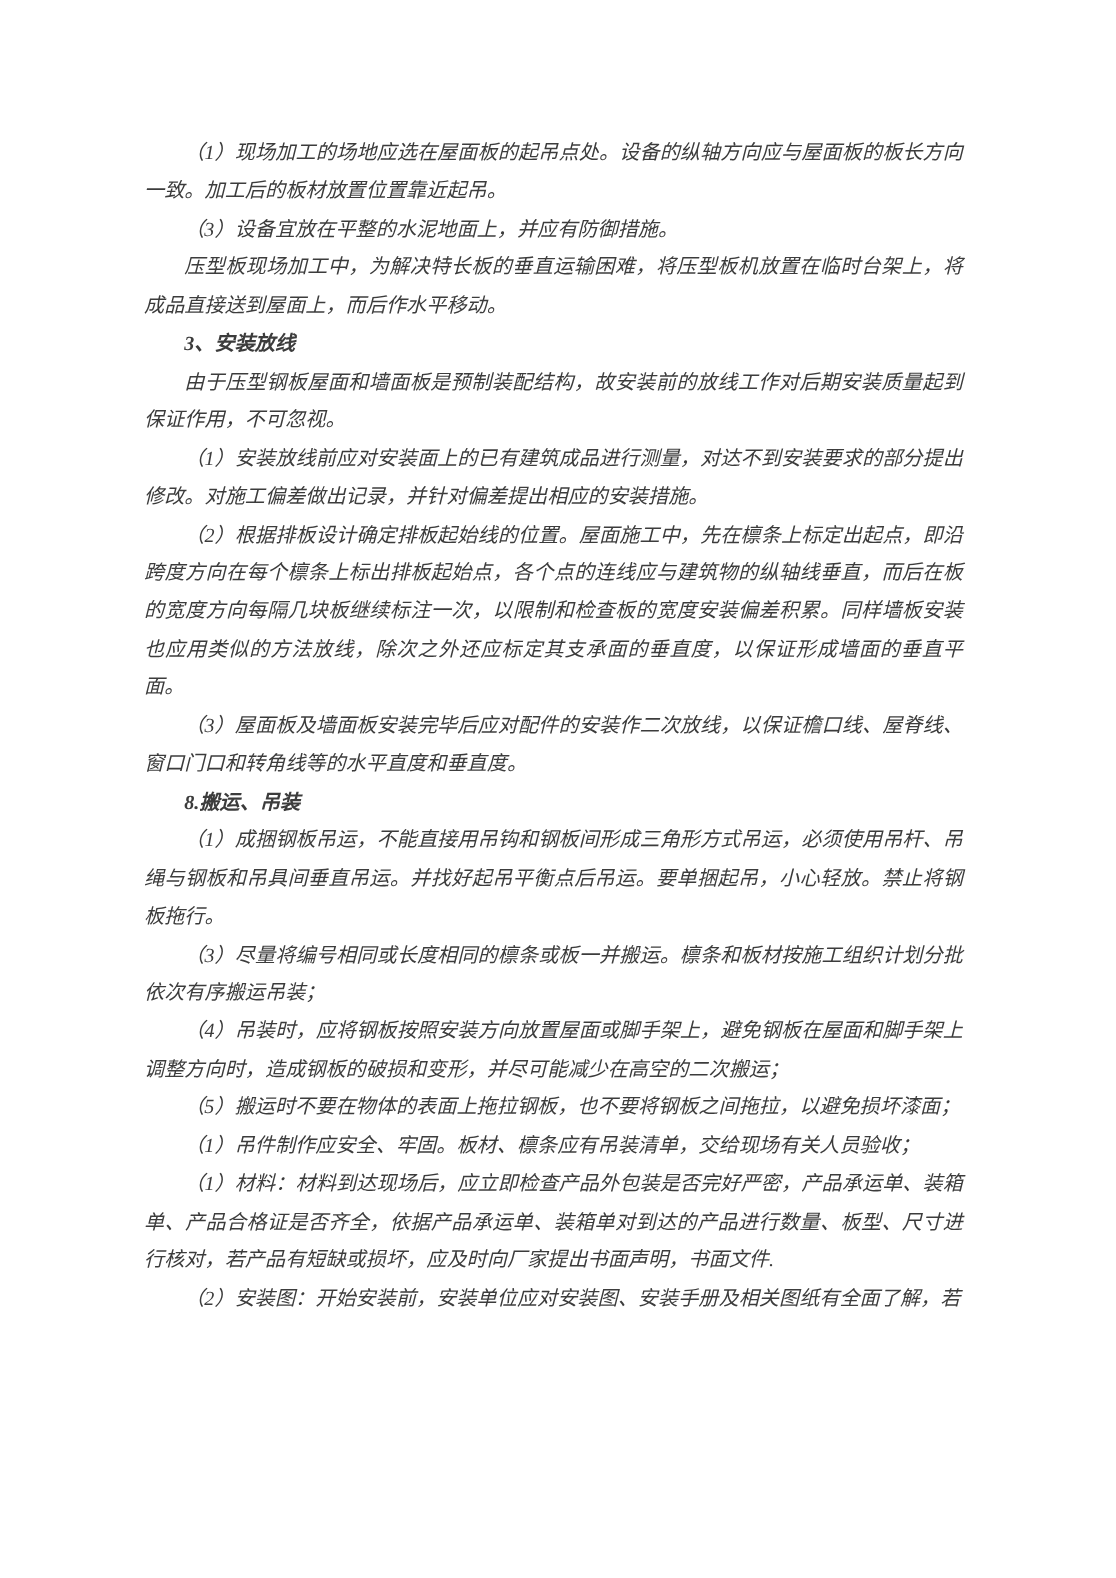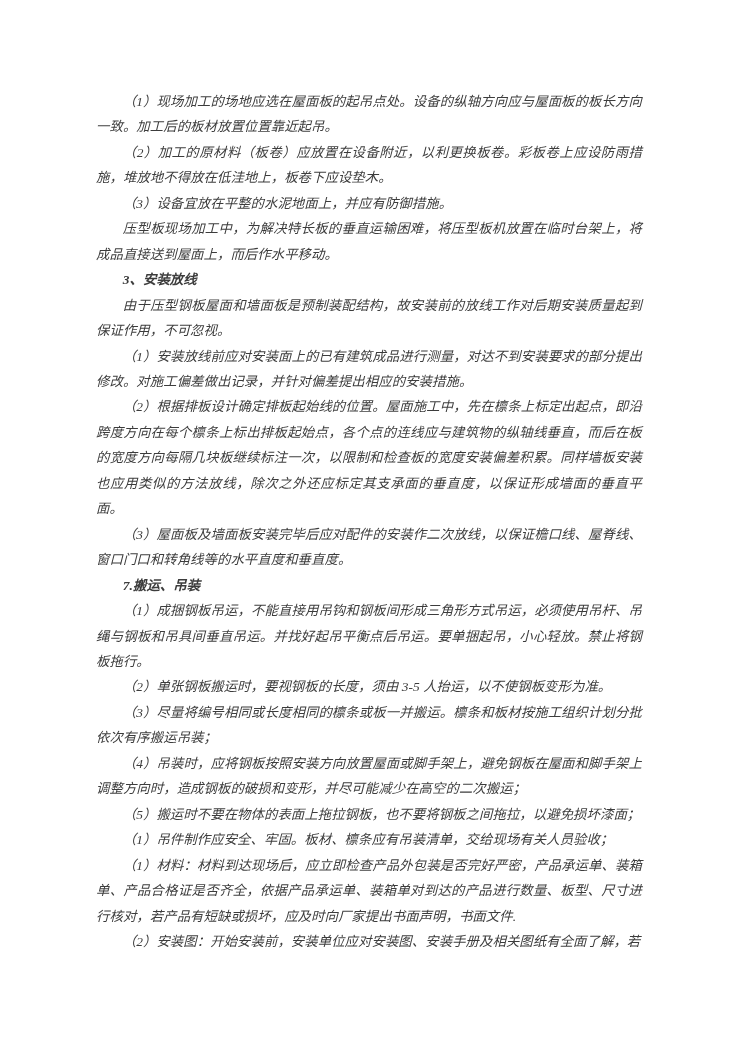--- a/index.html
+++ b/index.html
@@ -36,31 +36,29 @@
   .para.heading {
     font-weight: bold; 
   }
 </style>
 </head>
 <body>
 
 <div class="page" style="background: rgb(255, 255, 255);">
   <div class="text-block" id="text-block" style="color: rgb(60, 60, 60);">
       <p class="para body">（1）现场加工的场地应选在屋面板的起吊点处。设备的纵轴方向应与屋面板的板长方向一致。加工后的板材放置位置靠近起吊。</p>
-      <p class="para body">（2）加工的原材料（板卷）应放置在设备附近，以利更换板卷。彩板卷上应设防雨措施，堆放地不得放在低洼地上，板卷下应设垫木。</p>
       <p class="para body">（3）设备宜放在平整的水泥地面上，并应有防御措施。</p>
       <p class="para body">压型板现场加工中，为解决特长板的垂直运输困难，将压型板机放置在临时台架上，将成品直接送到屋面上，而后作水平移动。</p>
       <p class="para heading">3、安装放线</p>
       <p class="para body">由于压型钢板屋面和墙面板是预制装配结构，故安装前的放线工作对后期安装质量起到保证作用，不可忽视。</p>
       <p class="para body">（1）安装放线前应对安装面上的已有建筑成品进行测量，对达不到安装要求的部分提出修改。对施工偏差做出记录，并针对偏差提出相应的安装措施。</p>
       <p class="para body">（2）根据排板设计确定排板起始线的位置。屋面施工中，先在檩条上标定出起点，即沿跨度方向在每个檩条上标出排板起始点，各个点的连线应与建筑物的纵轴线垂直，而后在板的宽度方向每隔几块板继续标注一次，以限制和检查板的宽度安装偏差积累。同样墙板安装也应用类似的方法放线，除次之外还应标定其支承面的垂直度，以保证形成墙面的垂直平面。</p>
       <p class="para body">（3）屋面板及墙面板安装完毕后应对配件的安装作二次放线，以保证檐口线、屋脊线、窗口门口和转角线等的水平直度和垂直度。</p>
-      <p class="para heading">7.搬运、吊装</p>
+      <p class="para heading">8.搬运、吊装</p>
       <p class="para body">（1）成捆钢板吊运，不能直接用吊钩和钢板间形成三角形方式吊运，必须使用吊杆、吊绳与钢板和吊具间垂直吊运。并找好起吊平衡点后吊运。要单捆起吊，小心轻放。禁止将钢板拖行。</p>
-      <p class="para body">（2）单张钢板搬运时，要视钢板的长度，须由 3-5 人抬运，以不使钢板变形为准。</p>
       <p class="para body">（3）尽量将编号相同或长度相同的檩条或板一并搬运。檩条和板材按施工组织计划分批依次有序搬运吊装；</p>
       <p class="para body">（4）吊装时，应将钢板按照安装方向放置屋面或脚手架上，避免钢板在屋面和脚手架上调整方向时，造成钢板的破损和变形，并尽可能减少在高空的二次搬运；</p>
       <p class="para body">（5）搬运时不要在物体的表面上拖拉钢板，也不要将钢板之间拖拉，以避免损坏漆面；</p>
       <p class="para body">（1）吊件制作应安全、牢固。板材、檩条应有吊装清单，交给现场有关人员验收；</p>
       <p class="para body">（1）材料：材料到达现场后，应立即检查产品外包装是否完好严密，产品承运单、装箱单、产品合格证是否齐全，依据产品承运单、装箱单对到达的产品进行数量、板型、尺寸进行核对，若产品有短缺或损坏，应及时向厂家提出书面声明，书面文件.</p>
       <p class="para body">（2）安装图：开始安装前，安装单位应对安装图、安装手册及相关图纸有全面了解，若</p>
     </div>
 </div>
 
 </body></html>

